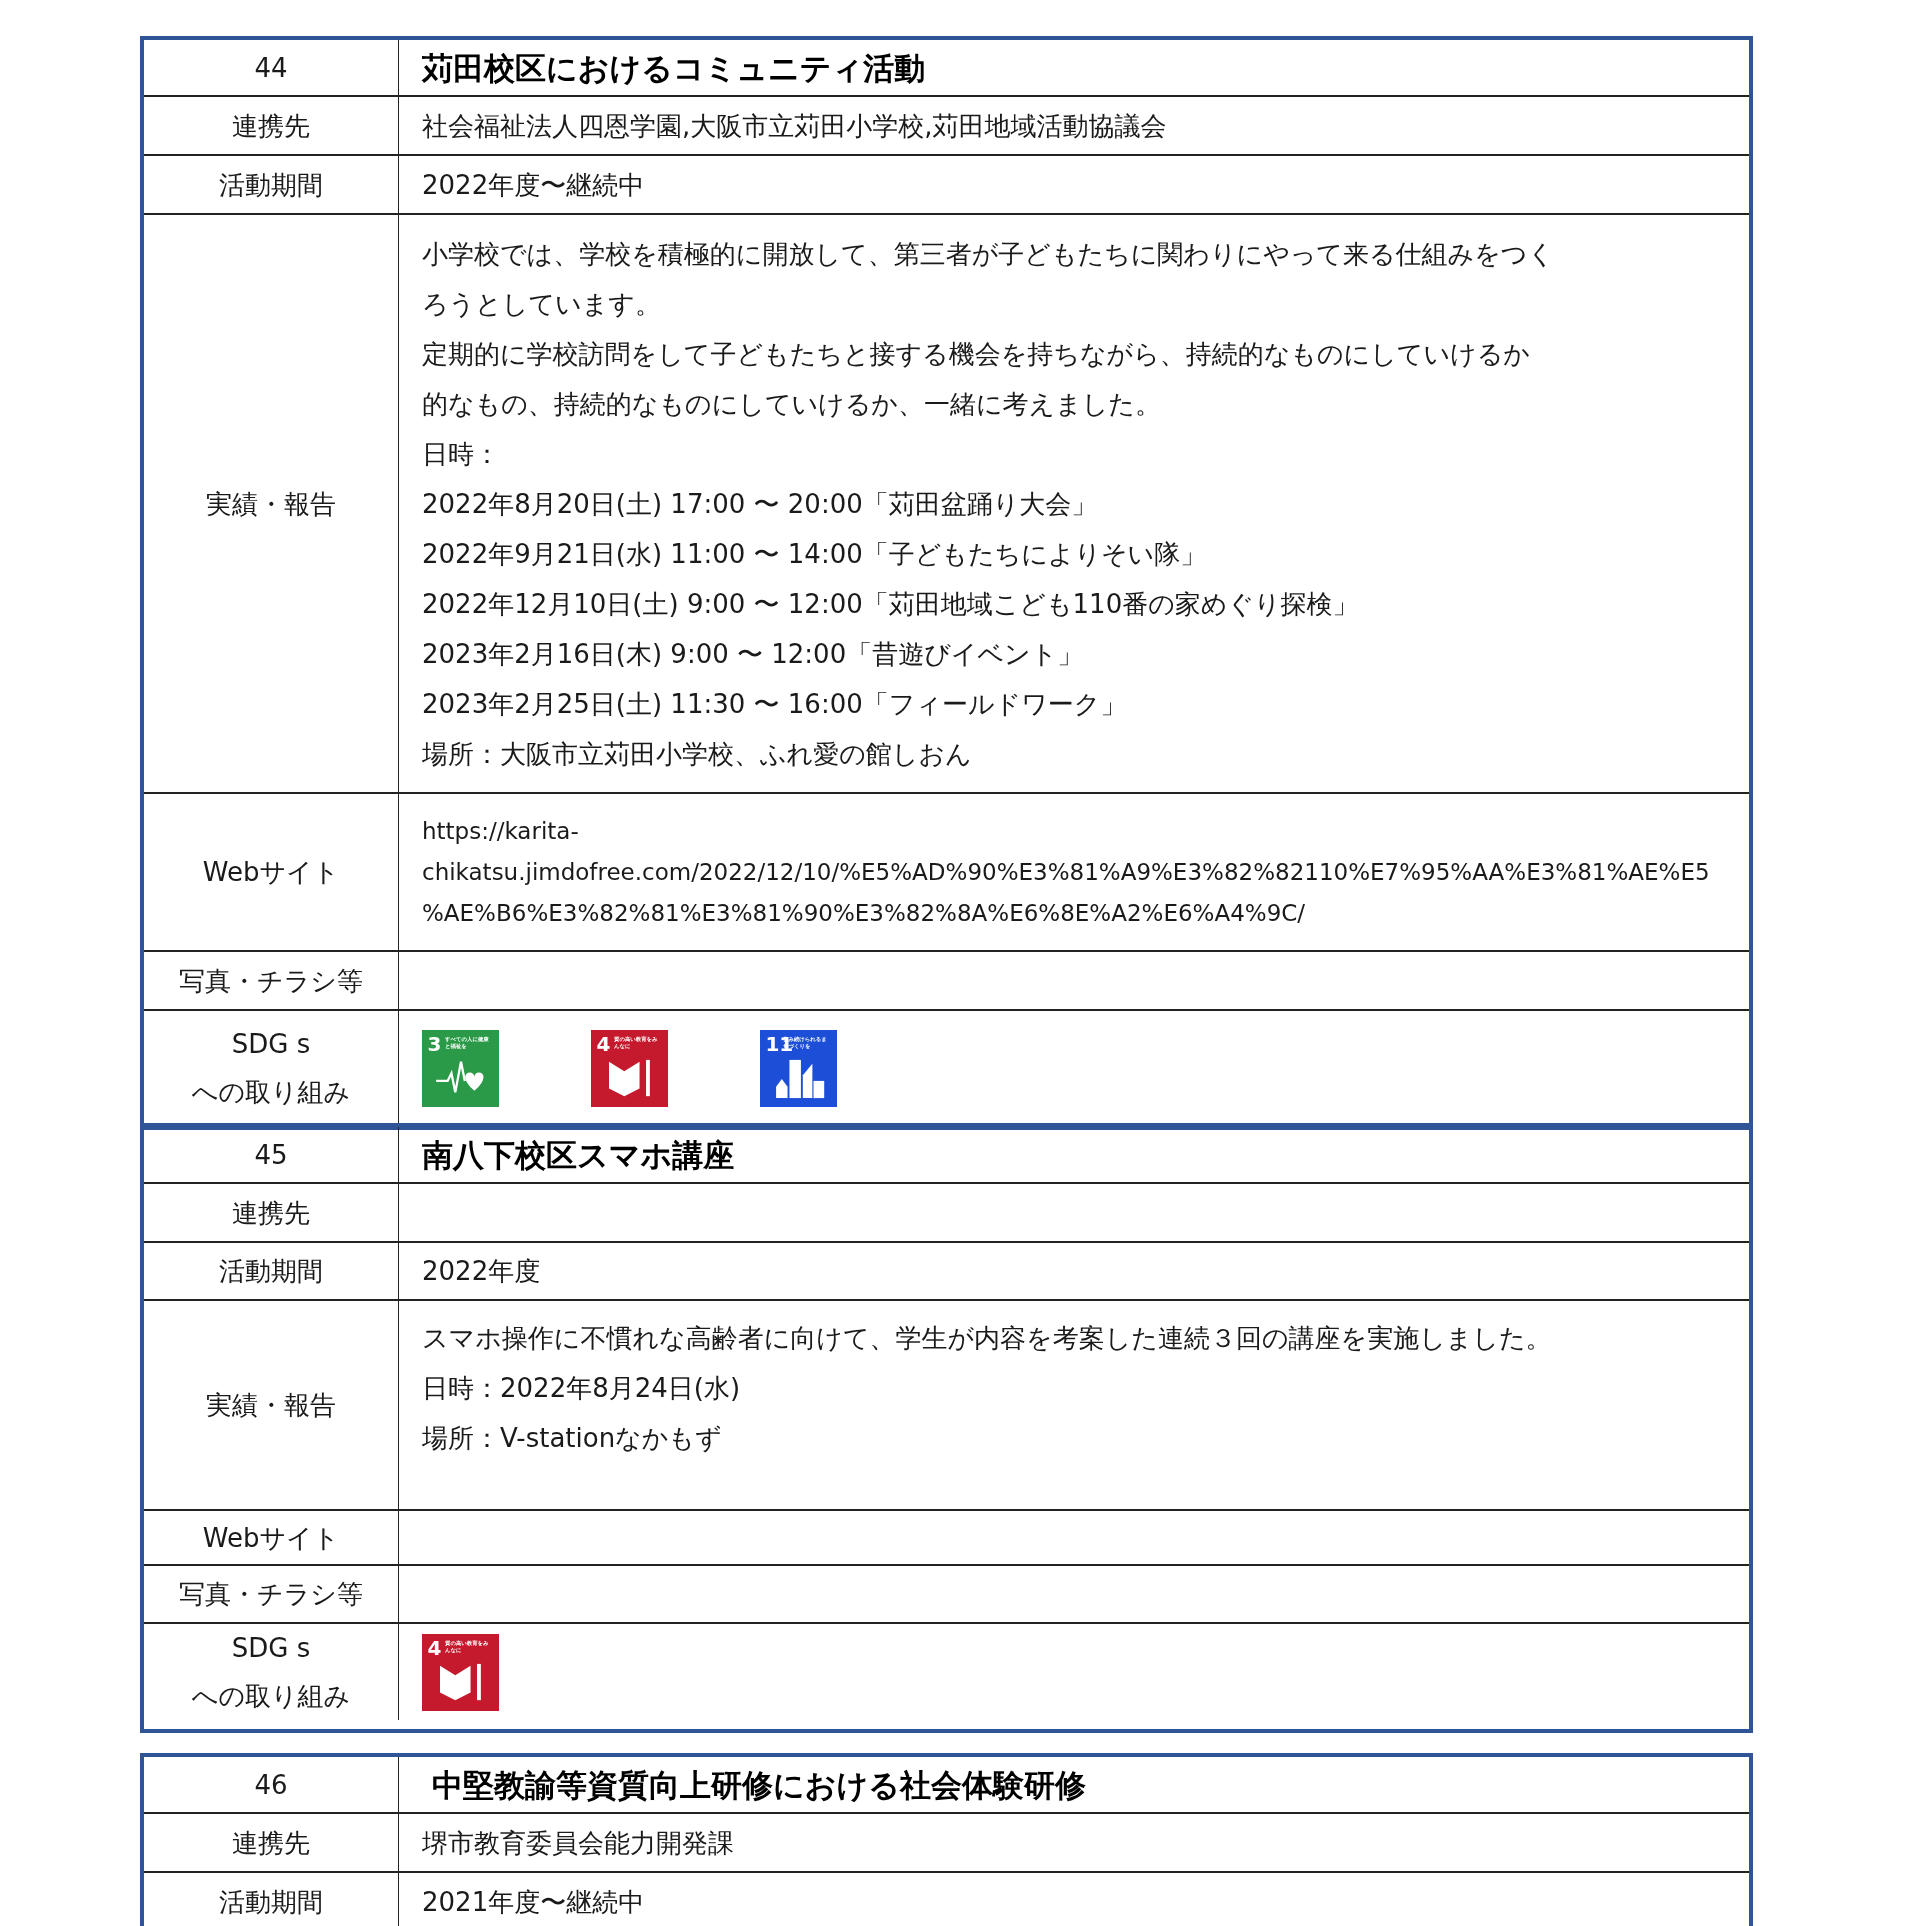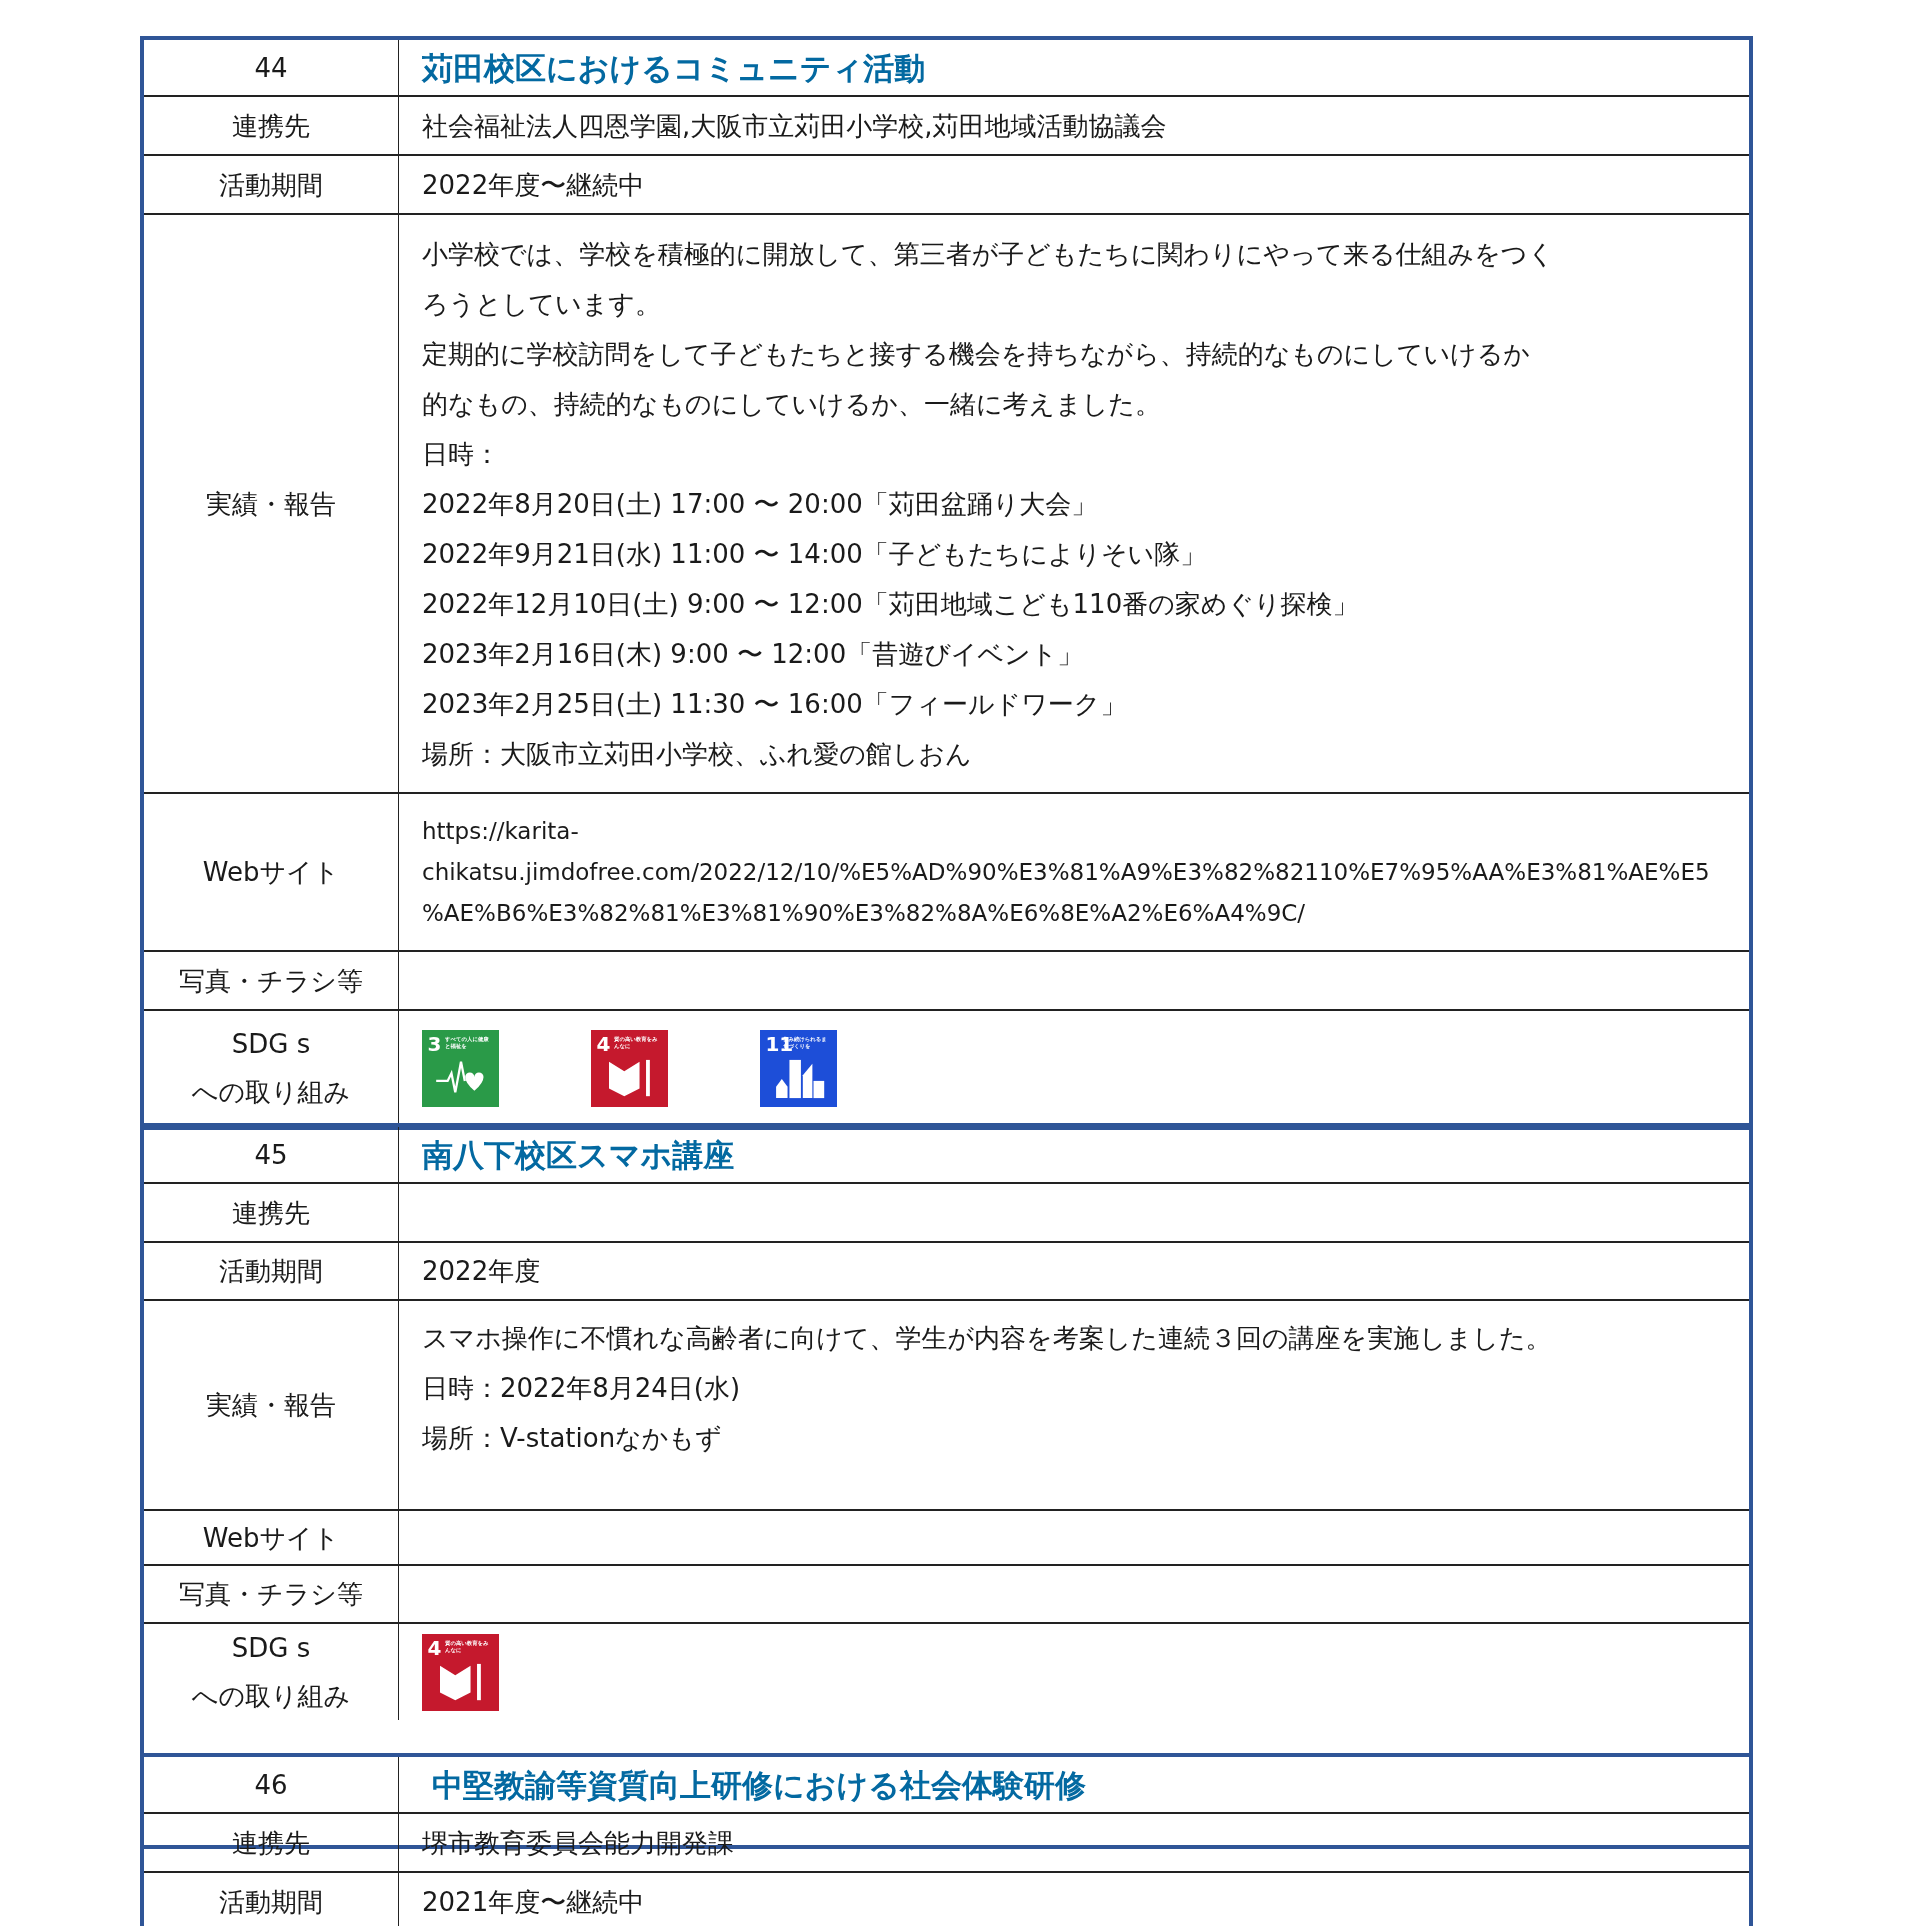--- a/index.html
+++ b/index.html
@@ -7,21 +7,21 @@
          font-family:"DejaVu Sans","Liberation Sans",sans-serif; color:#1a1a1a; }
   .tbl { position:absolute; left:140px; width:1613px; border:4.6px solid #2f5597;
          box-sizing:border-box; border-collapse:collapse; }
   .row { display:flex; border-top:2.3px solid #222; box-sizing:border-box; }
   .row:first-child { border-top:none; }
   .lab { width:254px; flex:none; border-right:1.5px solid #222; display:flex;
          flex-direction:column; align-items:center; justify-content:center;
          font-size:26px; line-height:48px; text-align:center; }
   .val { flex:1; padding:0 23px; display:flex; flex-direction:column; justify-content:center;
          font-size:26px; line-height:50px; }
-  .title { color:#0369a1; font-weight:bold; font-size:31px; }
+  .title { color:#000000; font-weight:bold; font-size:31px; }
   .body-text .ln { font-size:26px; line-height:50px; white-space:nowrap; }
   .url { font-size:23px; line-height:41px; word-break:break-all; }
   .sdgs { display:flex; flex-direction:row; gap:0; align-items:center; }
   .sdg { width:77px; height:77px; margin-right:92px; position:relative; box-sizing:border-box;
          color:#fff; font-weight:bold; }
   .sdg .num { position:absolute; left:5.4px; top:3.1px; font-size:20px; line-height:23px; }
   .sdg .cap { position:absolute; left:23px; top:6.2px; font-size:5.4px; line-height:7px; width:46px; }
   .sdg svg { position:absolute; left:11.6px; top:28.5px; width:54px; height:42px; }
 </style>
 </head>
@@ -99,21 +99,21 @@
               <rect x="45" y="5" width="30" height="100" fill="#fff"></rect>
               <path d="M80,105 L80,45 L105,15 L105,105z" fill="#fff"></path>
               <rect x="108" y="60" width="28" height="45" fill="#fff"></rect>
             </svg>
         </div>
       </div>
     </div>
   </div>
 </div>
 
-<div class="tbl" style="top:1123px;height:726px;">
+<div class="tbl" style="top:1123px;height:610px;">
   <div class="row" style="height:55px;">
     <div class="lab">45</div>
     <div class="val title">南八下校区スマホ講座</div>
   </div>
   <div class="row" style="height:59px;">
     <div class="lab">連携先</div>
   </div>
   <div class="row" style="height:58px;">
     <div class="lab">活動期間</div>
     <div class="val">2022年度</div>

